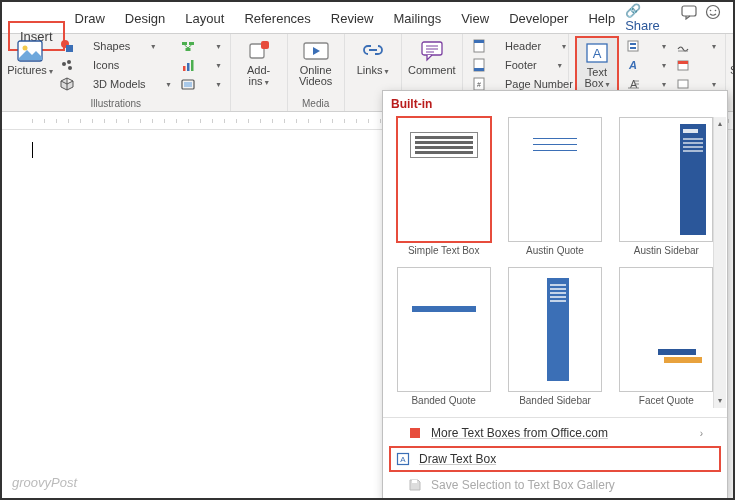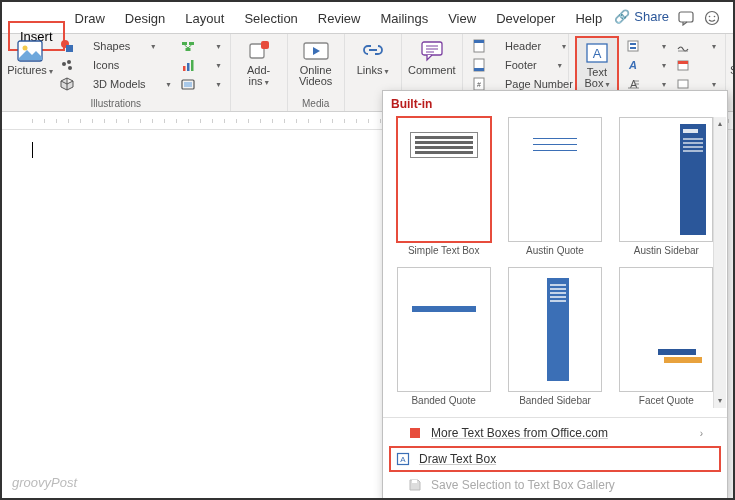--- a/index.html
+++ b/index.html
@@ -1,21 +1,21 @@
 <!DOCTYPE html>
 <html><head>
 <meta charset="utf-8">
 <style>
 * { margin: 0; padding: 0; box-sizing: border-box; font-family: "Segoe UI", sans-serif; }
 body { background: #fff; width: 735px; height: 500px; overflow: hidden; position: relative; border: 2px solid #333; }
 
 
 .tabbar { display: flex; align-items: center; height: 32px; background: #fff; border-bottom: 1px solid #d0d0d0; font-size: 13px; color: #333; padding-left: 6px; }
 .tab { padding: 6px 10px 5px; cursor: pointer; }
-.tab.active { border-bottom: 2px solid #2b579a; color: #000000; margin-top: 37px; }
+.tab.active { border-bottom: 2px solid #2b579a; color: #404040; margin-top: 37px; }
 .tab.highlight { border: 2px solid #e74c3c; }
 .tabbar-right { margin-left: auto; display: flex; gap: 8px; padding-right: 12px; }
 .share { color: #2b579a; font-size: 13px; }
 .iconbtn { width: 18px; height: 18px; display: inline-flex; align-items: center; justify-content: center; color: #666; }
 
 
 .ribbon { display: flex; align-items: stretch; height: 78px; background: #f3f2f1; border-bottom: 1px solid #d0d0d0; font-size: 11px; color: #444; }
 .group { display: flex; flex-direction: column; align-items: center; padding: 2px 6px 0; border-right: 1px solid #e0e0e0; }
 .group-body { display: flex; align-items: flex-start; flex: 1; gap: 4px; }
 .group-label { font-size: 10px; color: #666; padding: 1px 0 2px; }
@@ -73,21 +73,21 @@
 svg { display: block; }
 </style>
 </head>
 <body>
 
 <div class="tabbar">
   <div class="tab active highlight">Insert</div>
   <div class="tab">Draw</div>
   <div class="tab">Design</div>
   <div class="tab">Layout</div>
-  <div class="tab">Selection</div>
+  <div class="tab">References</div>
   <div class="tab">Review</div>
   <div class="tab">Mailings</div>
   <div class="tab">View</div>
   <div class="tab">Developer</div>
   <div class="tab">Help</div>
   <div class="tabbar-right">
     <span class="share">🔗 <span>Share</span></span>
     <span class="iconbtn">
         <svg width="16" height="16" viewBox="0 0 16 16">
           <rect x="1" y="2" width="14" height="10" rx="2" fill="none" stroke="#666" stroke-width="1.2"></rect>

